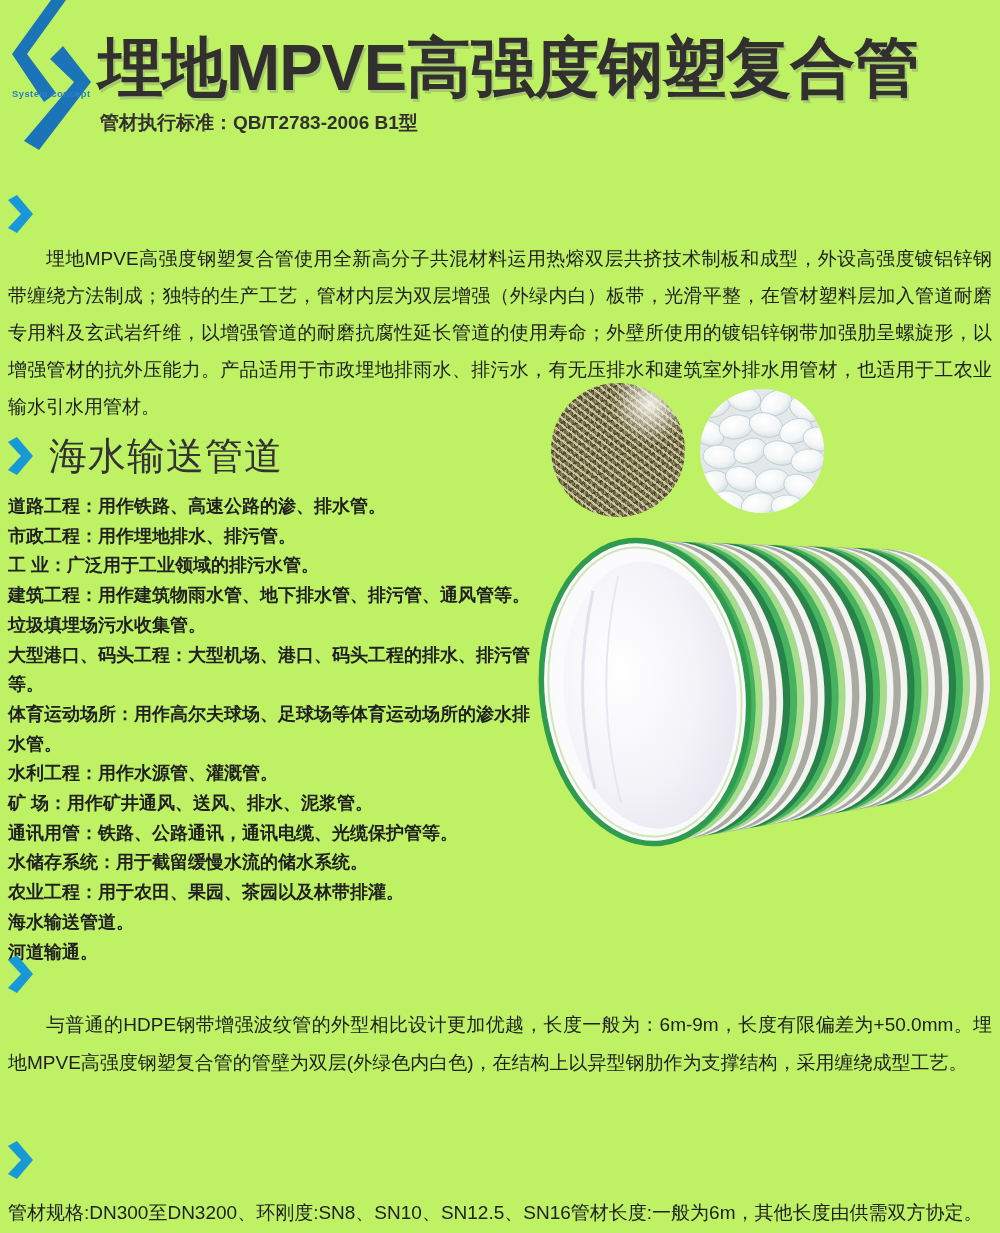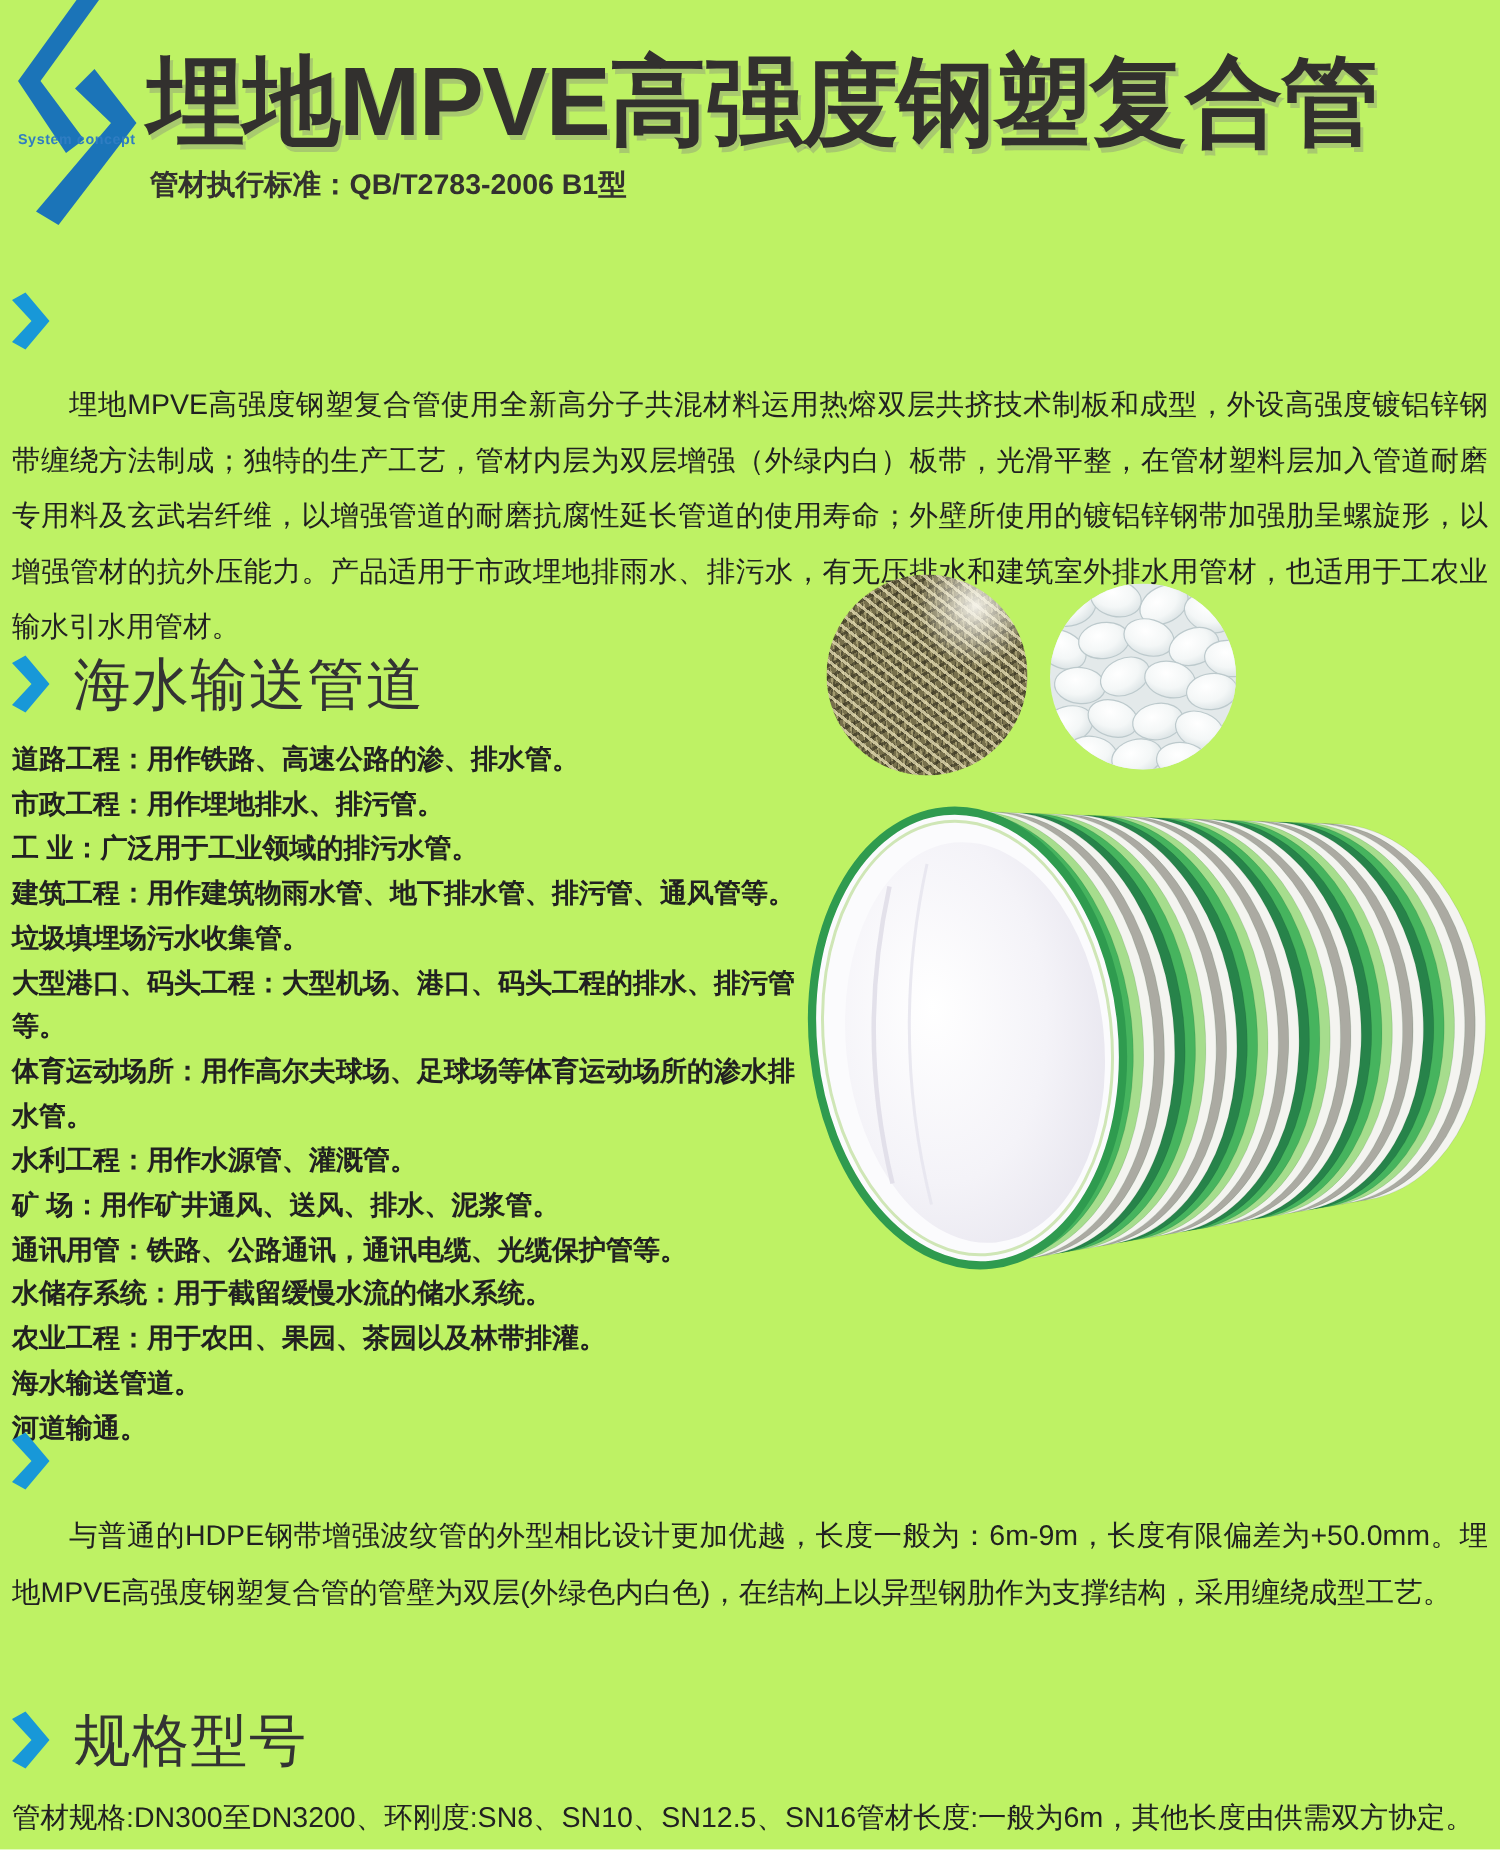--- a/index.html
+++ b/index.html
@@ -62,21 +62,21 @@
   <span class="logo-caption">System concept</span>
 
   <h1 class="page-title" style="margin:0;">埋地MPVE高强度钢塑复合管</h1>
   <div class="subtitle">管材执行标准：QB/T2783-2006 B1型</div>
 
   <div class="sec-head" style="top:190px;">
     <svg class="chev" viewBox="0 0 26 40" aria-hidden="true">
       <path d="M0,6 L9,1 L25,20 L9,39 L0,34 L13,20 Z" fill="#1898d8"></path>
     </svg>
   </div>
-  <p class="para" style="top:252px;">埋地MPVE高强度钢塑复合管使用全新高分子共混材料运用热熔双层共挤技术制板和成型，外设高强度镀铝锌钢带缠绕方法制成；独特的生产工艺，管材内层为双层增强（外绿内白）板带，光滑平整，在管材塑料层加入管道耐磨专用料及玄武岩纤维，以增强管道的耐磨抗腐性延长管道的使用寿命；外壁所使用的镀铝锌钢带加强肋呈螺旋形，以增强管材的抗外压能力。产品适用于市政埋地排雨水、排污水，有无压排水和建筑室外排水用管材，也适用于工农业输水引水用管材。</p>
+  <p class="para" style="top:240px;">埋地MPVE高强度钢塑复合管使用全新高分子共混材料运用热熔双层共挤技术制板和成型，外设高强度镀铝锌钢带缠绕方法制成；独特的生产工艺，管材内层为双层增强（外绿内白）板带，光滑平整，在管材塑料层加入管道耐磨专用料及玄武岩纤维，以增强管道的耐磨抗腐性延长管道的使用寿命；外壁所使用的镀铝锌钢带加强肋呈螺旋形，以增强管材的抗外压能力。产品适用于市政埋地排雨水、排污水，有无压排水和建筑室外排水用管材，也适用于工农业输水引水用管材。</p>
 
   <div class="sec-head" style="top:432px;">
     <svg class="chev" viewBox="0 0 26 40" aria-hidden="true">
       <path d="M0,6 L9,1 L25,20 L9,39 L0,34 L13,20 Z" fill="#1898d8"></path>
     </svg>
     <span class="sec-title">海水输送管道</span>
   </div>
   <ul class="apps-list">
       <li>道路工程：用作铁路、高速公路的渗、排水管。</li>
       <li>市政工程：用作埋地排水、排污管。</li>
@@ -191,17 +191,16 @@
     <svg class="chev" viewBox="0 0 26 40" aria-hidden="true">
       <path d="M0,6 L9,1 L25,20 L9,39 L0,34 L13,20 Z" fill="#1898d8"></path>
     </svg>
   </div>
   <p class="para" style="top:1006px;line-height:38px;">与普通的HDPE钢带增强波纹管的外型相比设计更加优越，长度一般为：6m-9m，长度有限偏差为+50.0mm。埋地MPVE高强度钢塑复合管的管壁为双层(外绿色内白色)，在结构上以异型钢肋作为支撑结构，采用缠绕成型工艺。</p>
 
   <div class="sec-head" style="top:1136px;">
     <svg class="chev" viewBox="0 0 26 40" aria-hidden="true">
       <path d="M0,6 L9,1 L25,20 L9,39 L0,34 L13,20 Z" fill="#1898d8"></path>
     </svg>
-    <span class="sec-title">规格型号</span>
   </div>
   <p class="para no-indent" style="top:1194px;">管材规格:DN300至DN3200、环刚度:SN8、SN10、SN12.5、SN16管材长度:一般为6m，其他长度由供需双方协定。</p>
 
 </div>
 
 </body></html>

